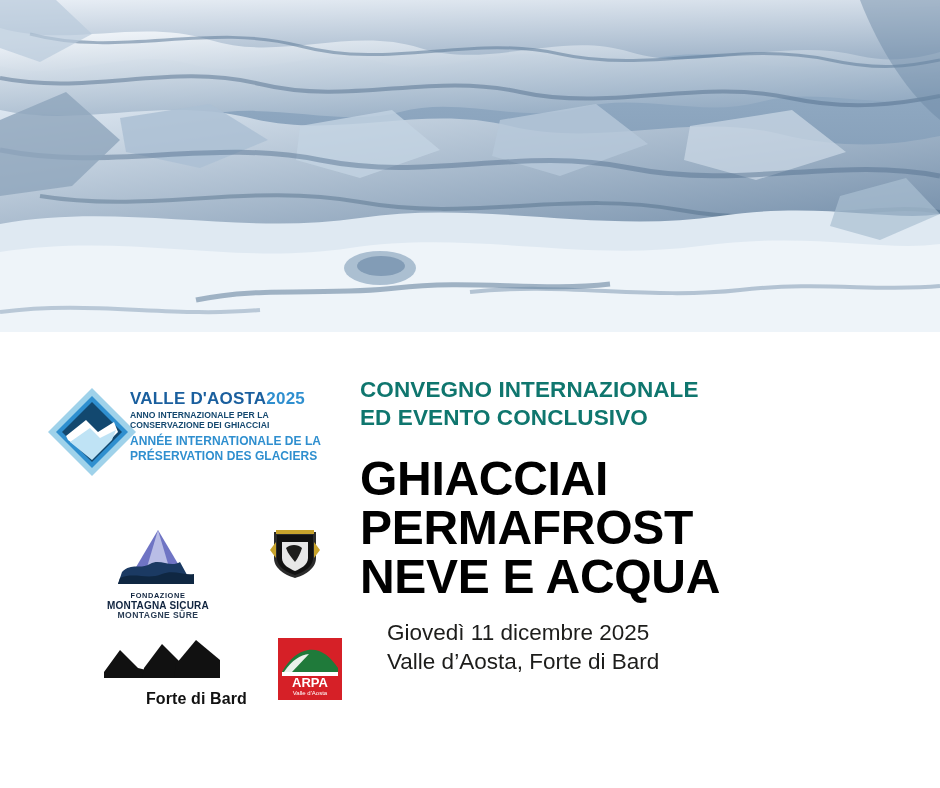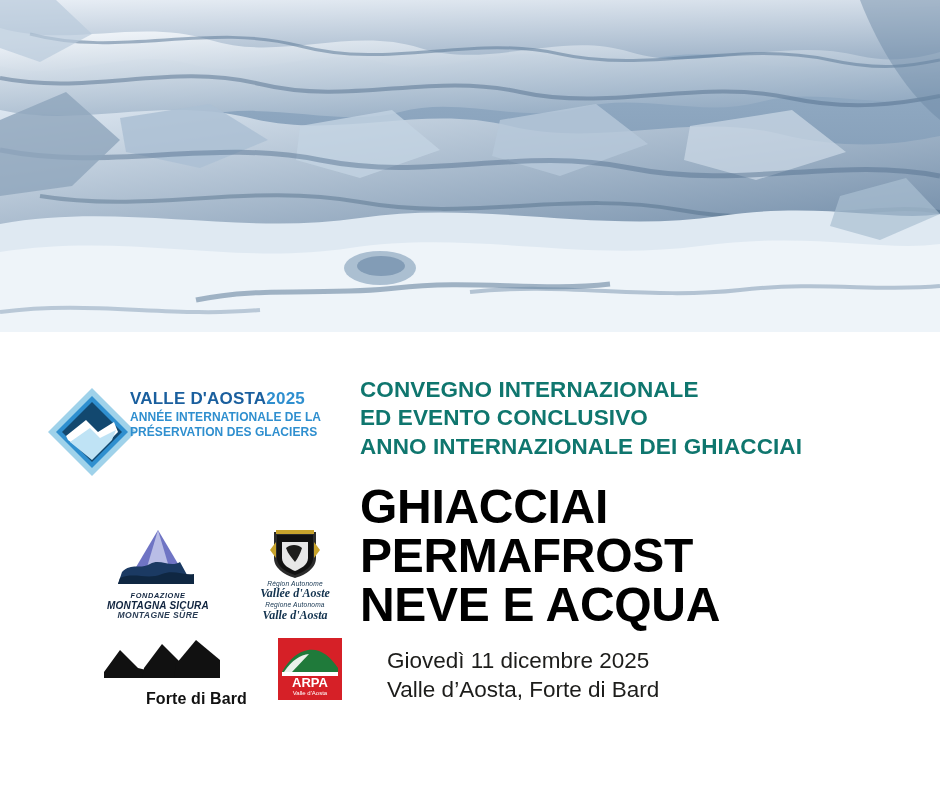--- a/index.html
+++ b/index.html
@@ -90,21 +90,20 @@
     letter-spacing: .05px;
   }
 
   
   .logo-row2 {
     position: absolute;
     left: 10px;
     top: 148px;
     width: 290px;
     height: 96px;
-    font-style: italic;
   }
   .logo-ms {
     position: absolute;
     left: 48px;
     top: 0;
     width: 108px;
     text-align: center;
   }
   .ms-label {
     font-size: 10px;
@@ -270,20 +269,22 @@
         <polygon points="46,2 90,46 46,90 2,46" fill="#9fd2ea"></polygon>
         <polygon points="46,10 82,46 46,82 10,46" fill="#2f8fcf"></polygon>
         <polygon points="46,16 76,46 46,76 16,46" fill="#12486f"></polygon>
         <path d="M20,50 L40,34 L52,46 L68,36 L72,46 L46,72 L22,54 Z" fill="#ffffff"></path>
         <path d="M24,56 L44,42 L54,52 L70,44 L66,54 L46,74 Z" fill="#bfe3f5"></path>
       </svg>
       <div class="logo-main-text">
         <div class="lm-line1">
           <span>VALLE D'AOSTA</span><span class="yr">2025</span>
         </div>
+        <div class="lm-line2" style="white-space:pre-line">ANNO INTERNAZIONALE PER LA
+CONSERVAZIONE DEI GHIACCIAI</div>
         <div class="lm-line3" style="white-space:pre-line">ANNÉE INTERNATIONALE DE LA
 PRÉSERVATION DES GLACIERS</div>
       </div>
     </div>
 
     <div class="logo-row2">
 
       <div class="logo-ms">
         <svg width="108" height="60" viewBox="0 0 108 60">
           <polygon points="54,2 86,56 22,56" fill="#6f74c4"></polygon>
@@ -301,26 +302,20 @@
       <div class="logo-rava">
         <svg width="54" height="52" viewBox="0 0 54 52" style="display:block;margin:0 auto">
           <path d="M6,4 L48,4 L48,30 C48,42 34,48 27,50 C20,48 6,42 6,30 Z" fill="#2b2b2b"></path>
           <path d="M9,7 L45,7 L45,30 C45,40 33,45 27,47 C21,45 9,40 9,30 Z" fill="#111111"></path>
           <path d="M14,14 L40,14 L40,30 C40,37 32,41 27,43 C22,41 14,37 14,30 Z" fill="#e7e7e7"></path>
           <path d="M18,20 C22,16 30,16 34,20 C32,26 30,30 27,34 C24,30 20,26 18,20 Z" fill="#1d1d1b"></path>
           <rect x="8" y="2" width="38" height="4" fill="#c8a32c"></rect>
           <path d="M2,22 L8,14 L8,30 Z" fill="#c8a32c"></path>
           <path d="M52,22 L46,14 L46,30 Z" fill="#c8a32c"></path>
         </svg>
-        <div class="rava-txt">
-          <div class="r1">Région Autonome</div>
-          <div class="r2">Vallée d'Aoste</div>
-          <div class="r3">Regione Autonoma</div>
-          <div class="r4">Valle d'Aosta</div>
-        </div>
       </div>
     </div>
 
     <div class="logo-row3">
 
       <div class="logo-bard">
         <svg width="140" height="40" viewBox="0 0 140 40">
           <polygon points="0,34 16,12 34,30 50,34 50,40 0,40" fill="#111111"></polygon>
           <polygon points="40,30 58,6 78,26 78,40 38,40" fill="#111111"></polygon>
           <polygon points="72,26 92,2 116,22 116,40 70,40" fill="#111111"></polygon>
@@ -338,21 +333,20 @@
           <text x="32" y="57" text-anchor="middle" font-family="Liberation Sans, sans-serif" font-size="6" fill="#ffffff">Valle d'Aosta</text>
         </svg>
       </div>
     </div>
   </div>
 
   <div class="text-col">
     <div class="kicker">
       <div>CONVEGNO INTERNAZIONALE</div>
       <div>ED EVENTO CONCLUSIVO</div>
-      <div>ANNO INTERNAZIONALE DEI GHIACCIAI</div>
     </div>
 
     <div class="headline">
       <div>GHIACCIAI</div>
       <div>PERMAFROST</div>
       <div>NEVE E ACQUA</div>
     </div>
 
     <div class="meta">
       <div>Giovedì 11 dicembre 2025</div>

